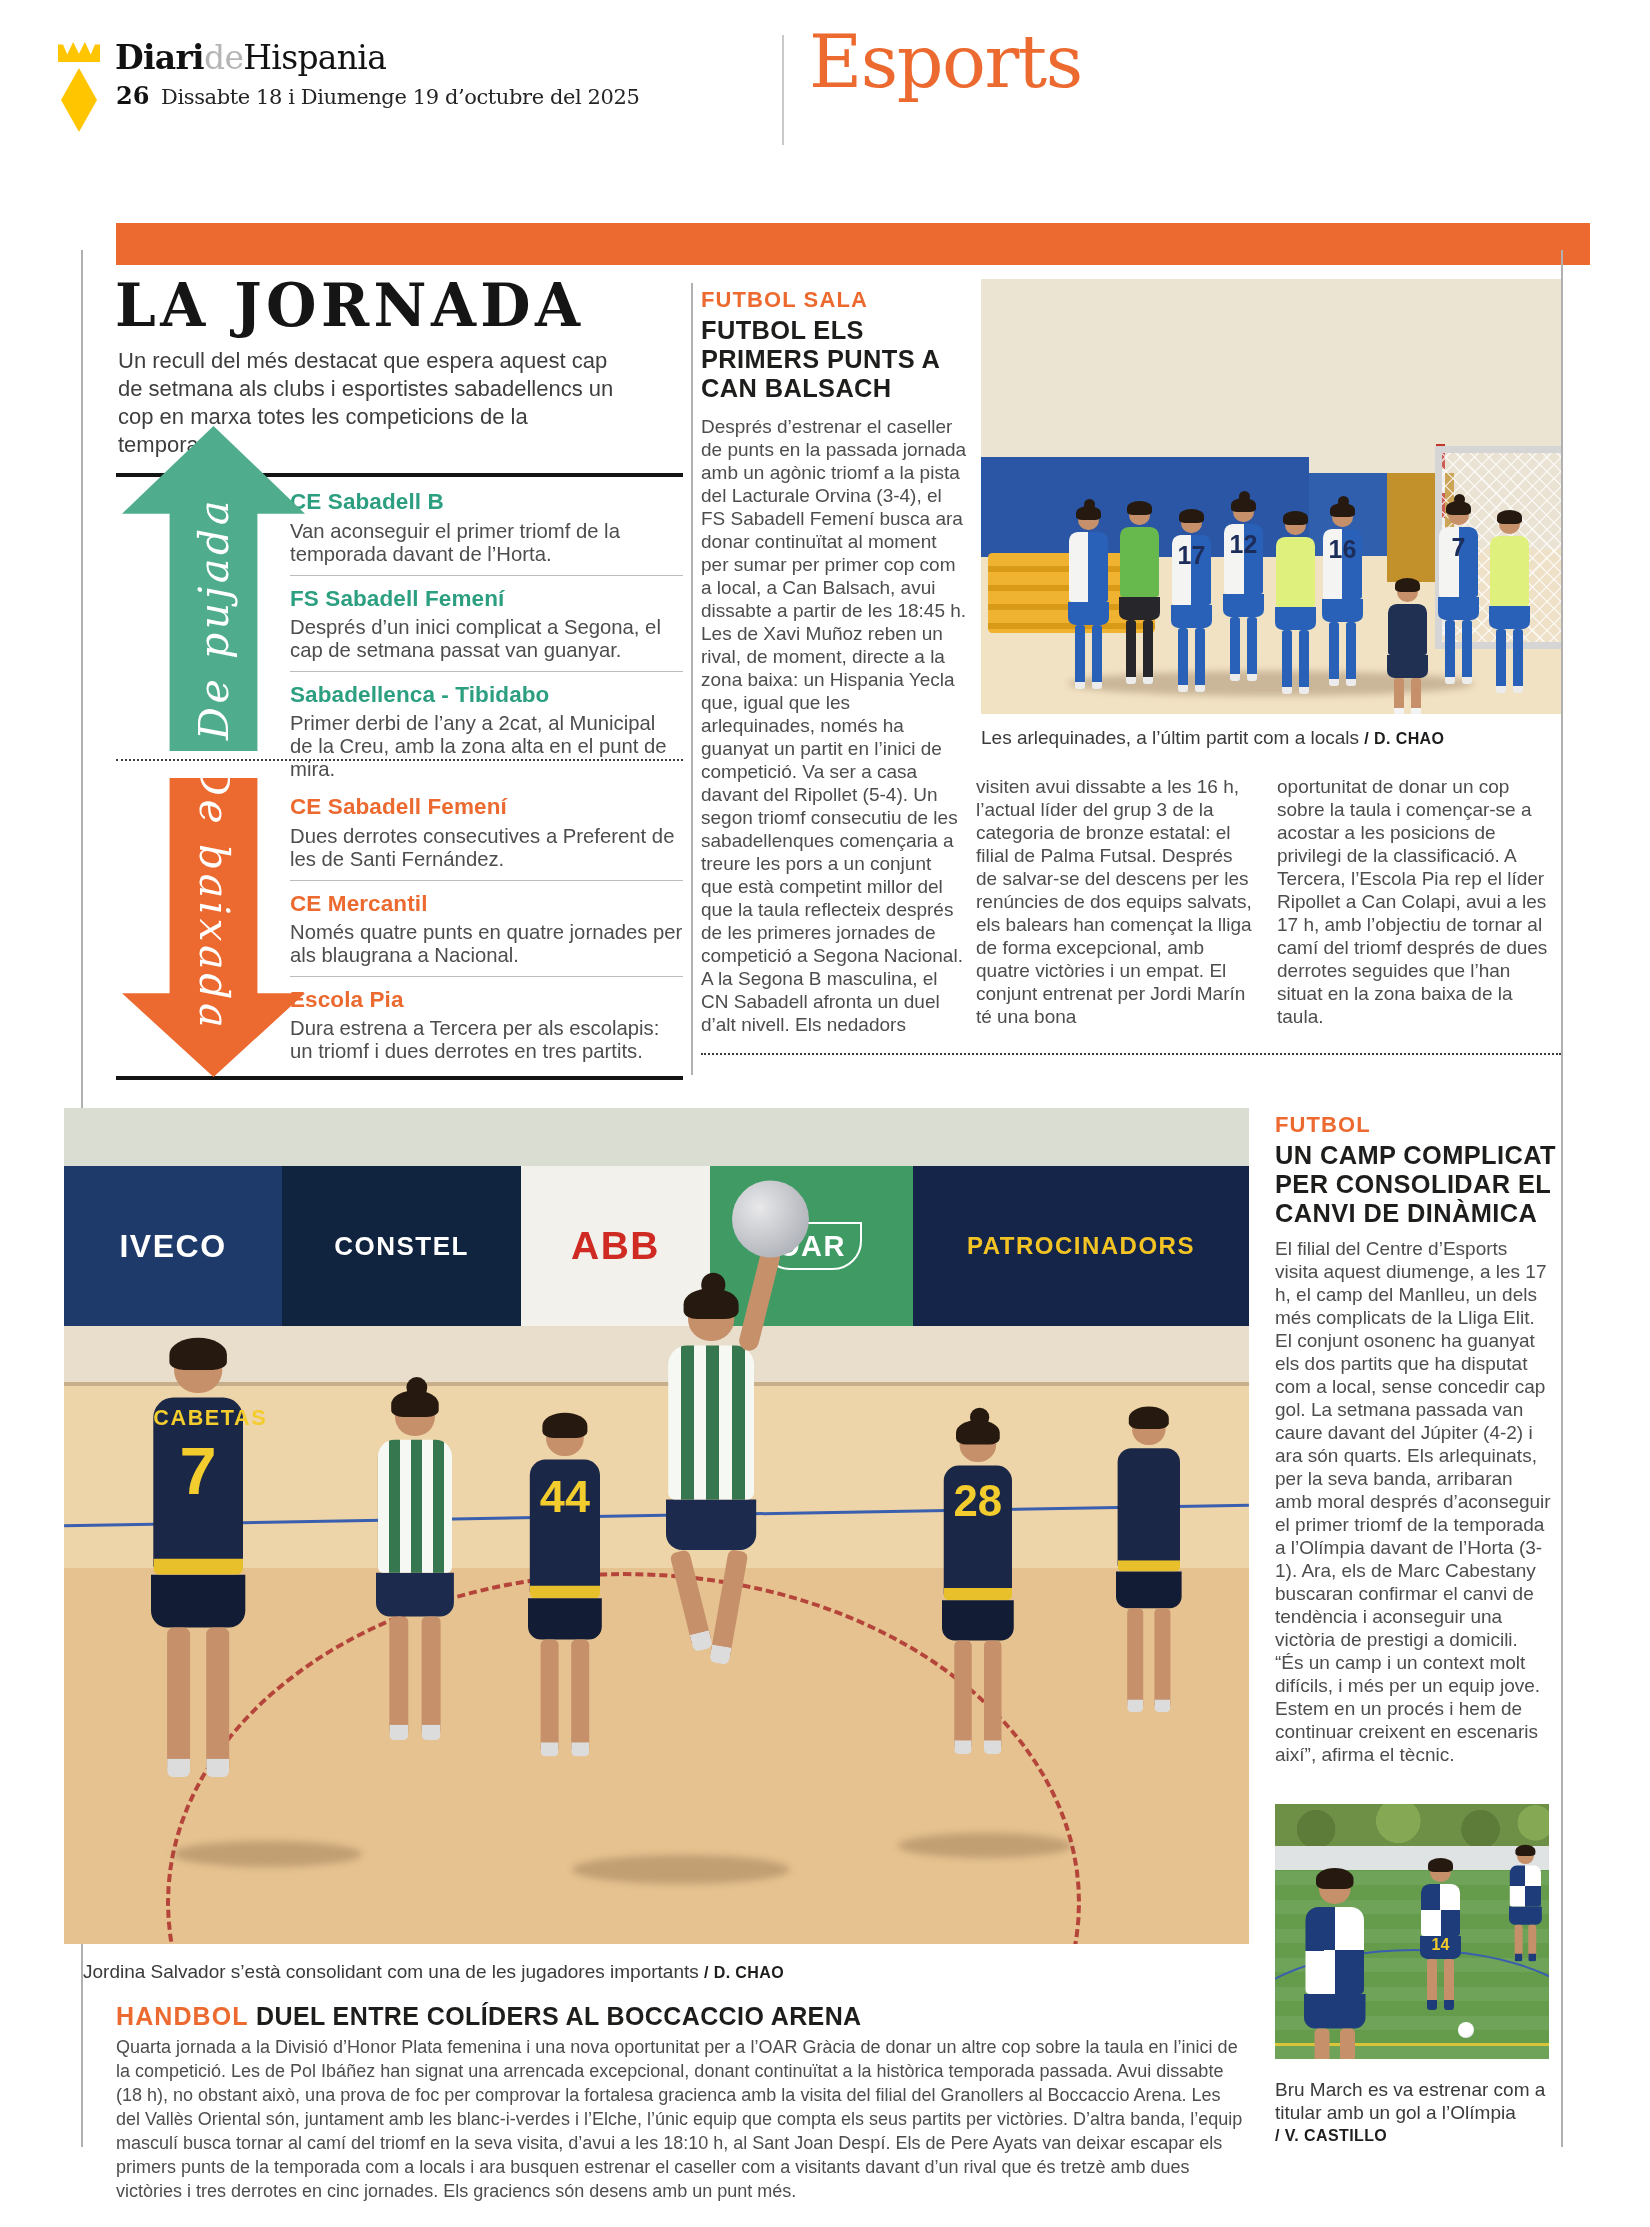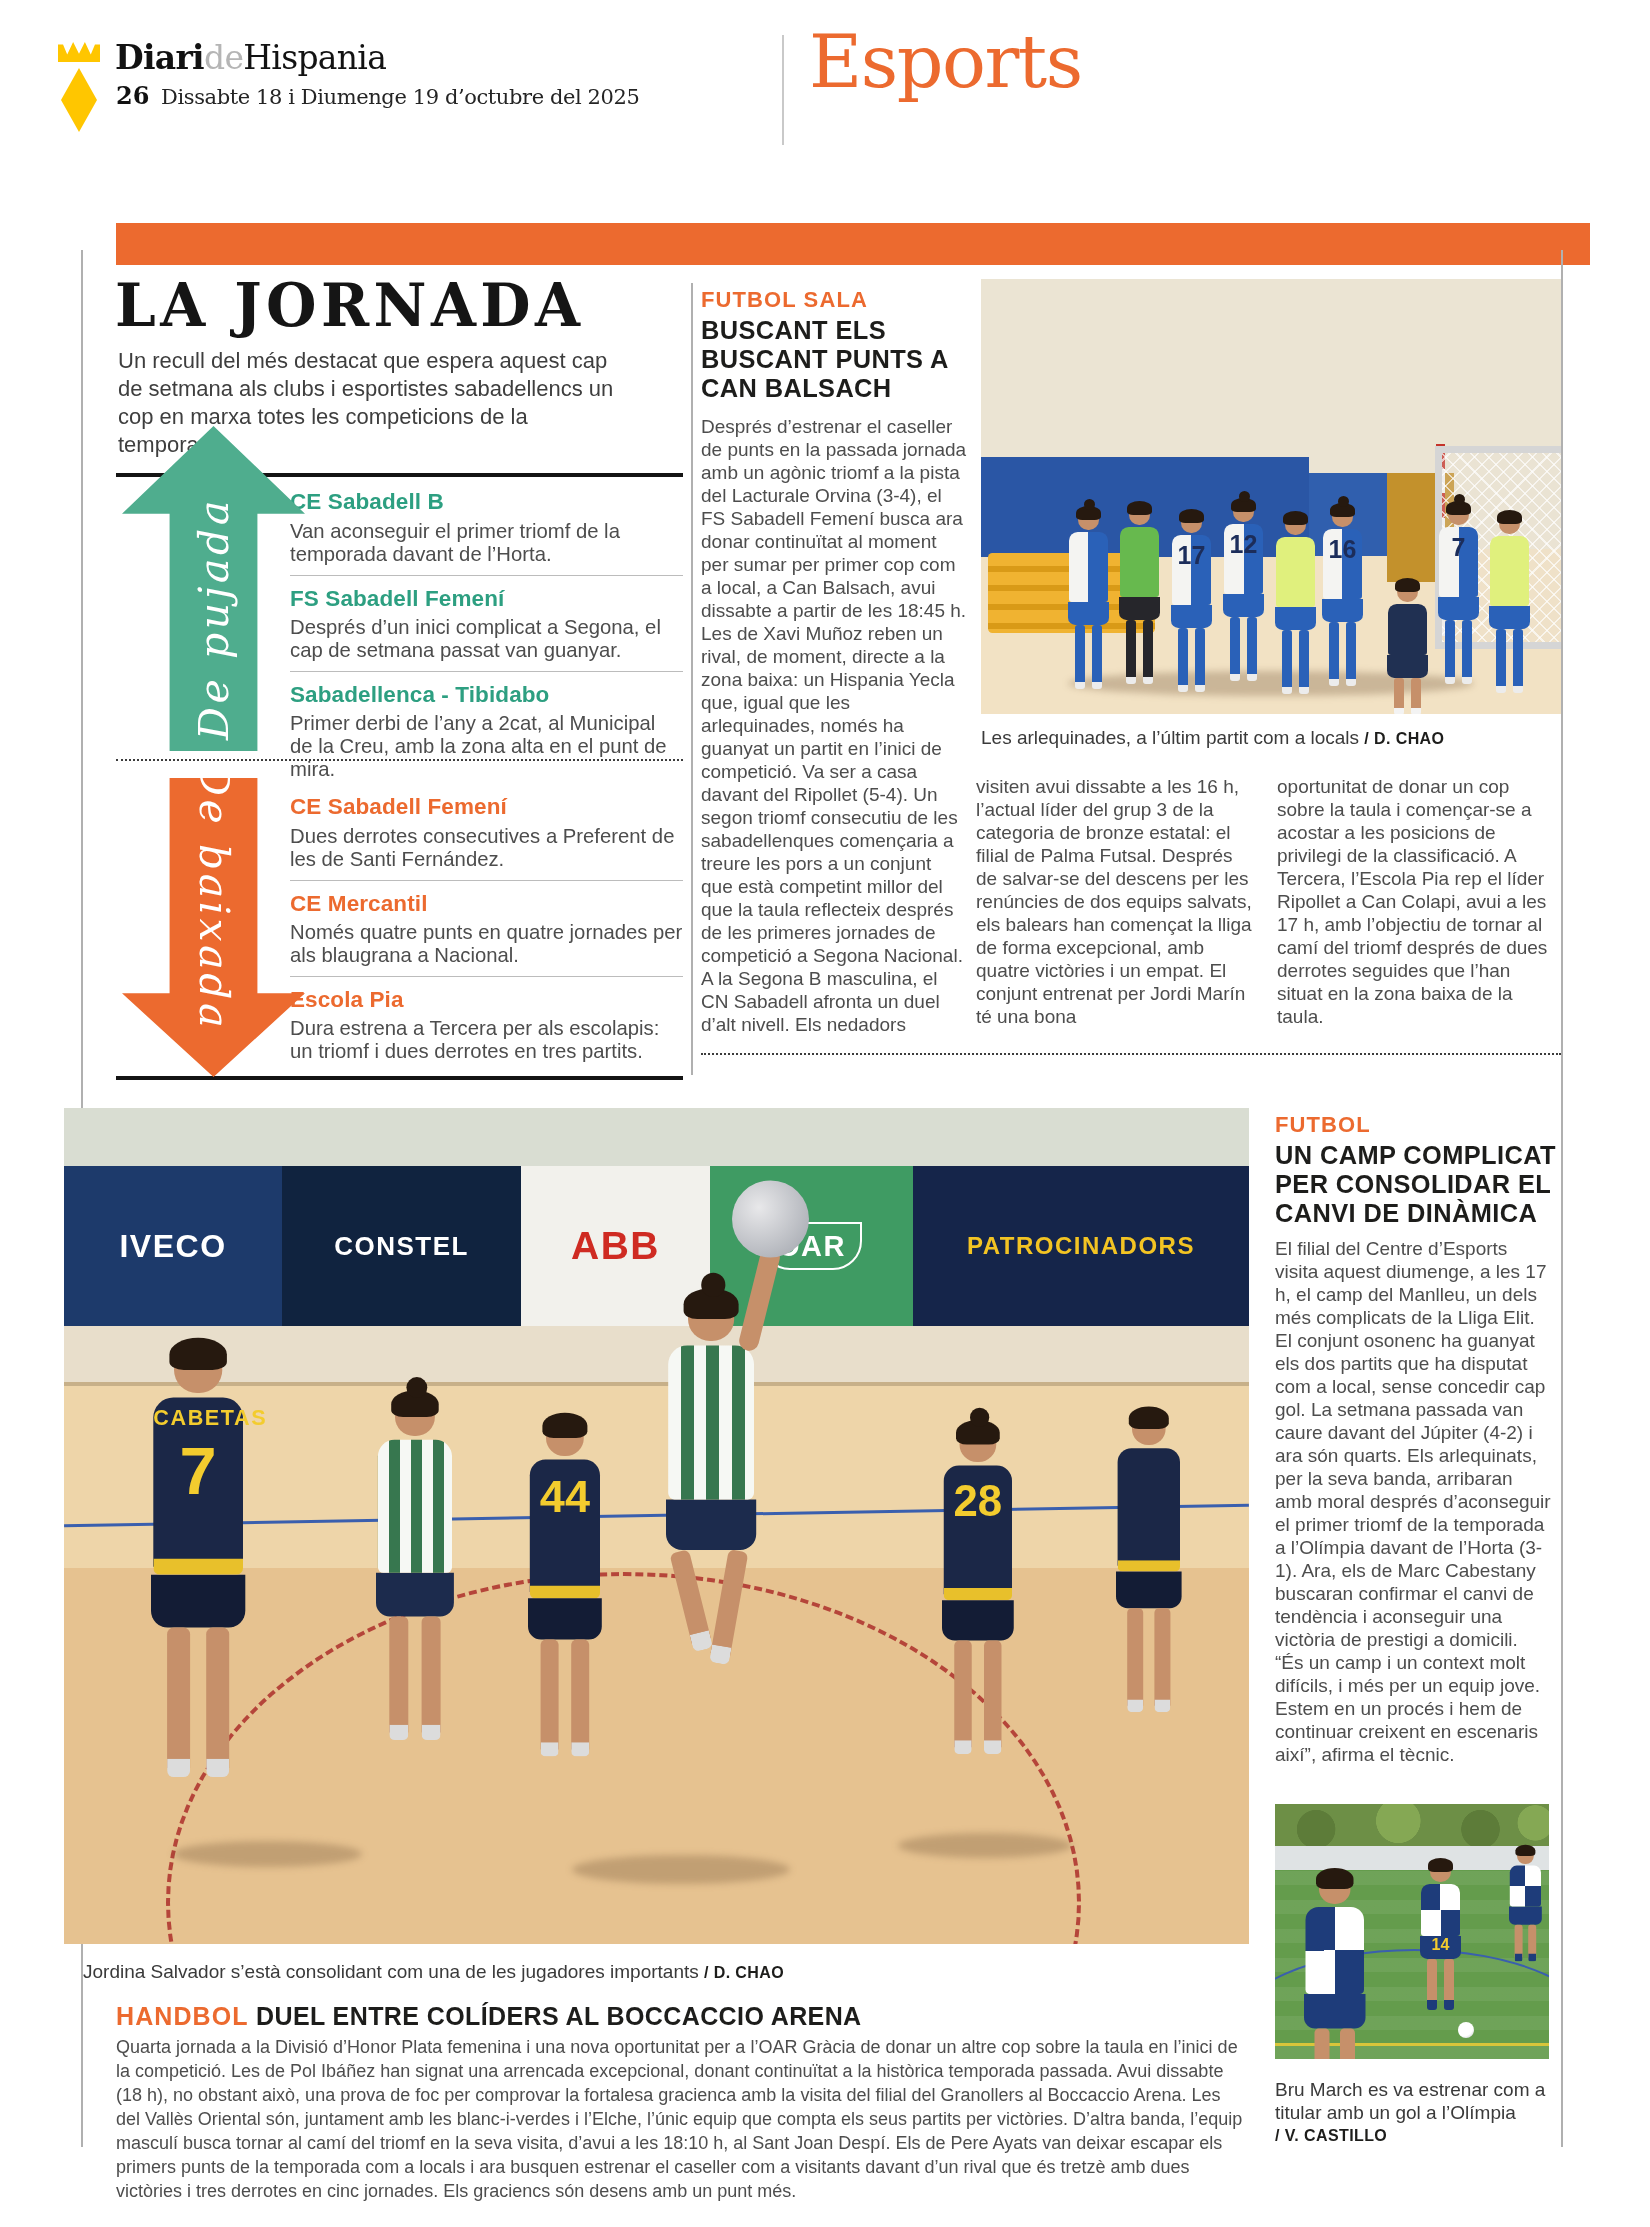--- a/index.html
+++ b/index.html
@@ -180,21 +180,21 @@
       <div class="desc">Només quatre punts en quatre jornades per als blaugrana a Nacional.</div>
     </div>
     <div class="item">
       <div class="team">Escola Pia</div>
       <div class="desc">Dura estrena a Tercera per als escolapis: un triomf i dues derrotes en tres partits.</div>
     </div>
   </div>
   <div class="abs hline-black" style="left:116px;top:1076px;width:567px;"></div>
 
   <div class="abs kicker" style="left:701px;top:287px;">FUTBOL SALA</div>
-  <div class="abs headline" style="left:701px;top:316px;width:261px;">BUSCANT ELS BUSCANT PUNTS A CAN BALSACH</div>
+  <div class="abs headline" style="left:701px;top:316px;width:261px;">FUTBOL ELS PRIMERS PUNTS A CAN BALSACH</div>
   <div class="abs bodytext" style="left:701px;top:415px;width:267px;height:638px;">Després d’estrenar el caseller de punts en la passada jornada amb un agònic triomf a la pista del Lacturale Orvina (3-4), el FS Sabadell Femení busca ara donar continuïtat al moment per sumar per primer cop com a local, a Can Balsach, avui dissabte a partir de les 18:45 h. Les de Xavi Muñoz reben un rival, de moment, directe a la zona baixa: un Hispania Yecla que, igual que les arlequinades, només ha guanyat un partit en l’inici de competició. Va ser a casa davant del Ripollet (5-4). Un segon triomf consecutiu de les sabadellenques començaria a treure les pors a un conjunt que està competint millor del que la taula reflecteix després de les primeres jornades de competició a Segona Nacional. A la Segona B masculina, el CN Sabadell afronta un duel d’alt nivell. Els nedadors</div>
 
   <figure class="abs photo futsal" style="left:981px;top:279px;width:580px;height:435px;">
     <div class="mats"></div>
     <div class="mats2"></div>
     <div class="panel"></div>
     <div class="barrier"></div>
     <div class="goalpost"></div>
     <div class="goal"></div>
     <div class="shadow" style="left:87px;top:392px;width:406px;height:25px;"></div>

